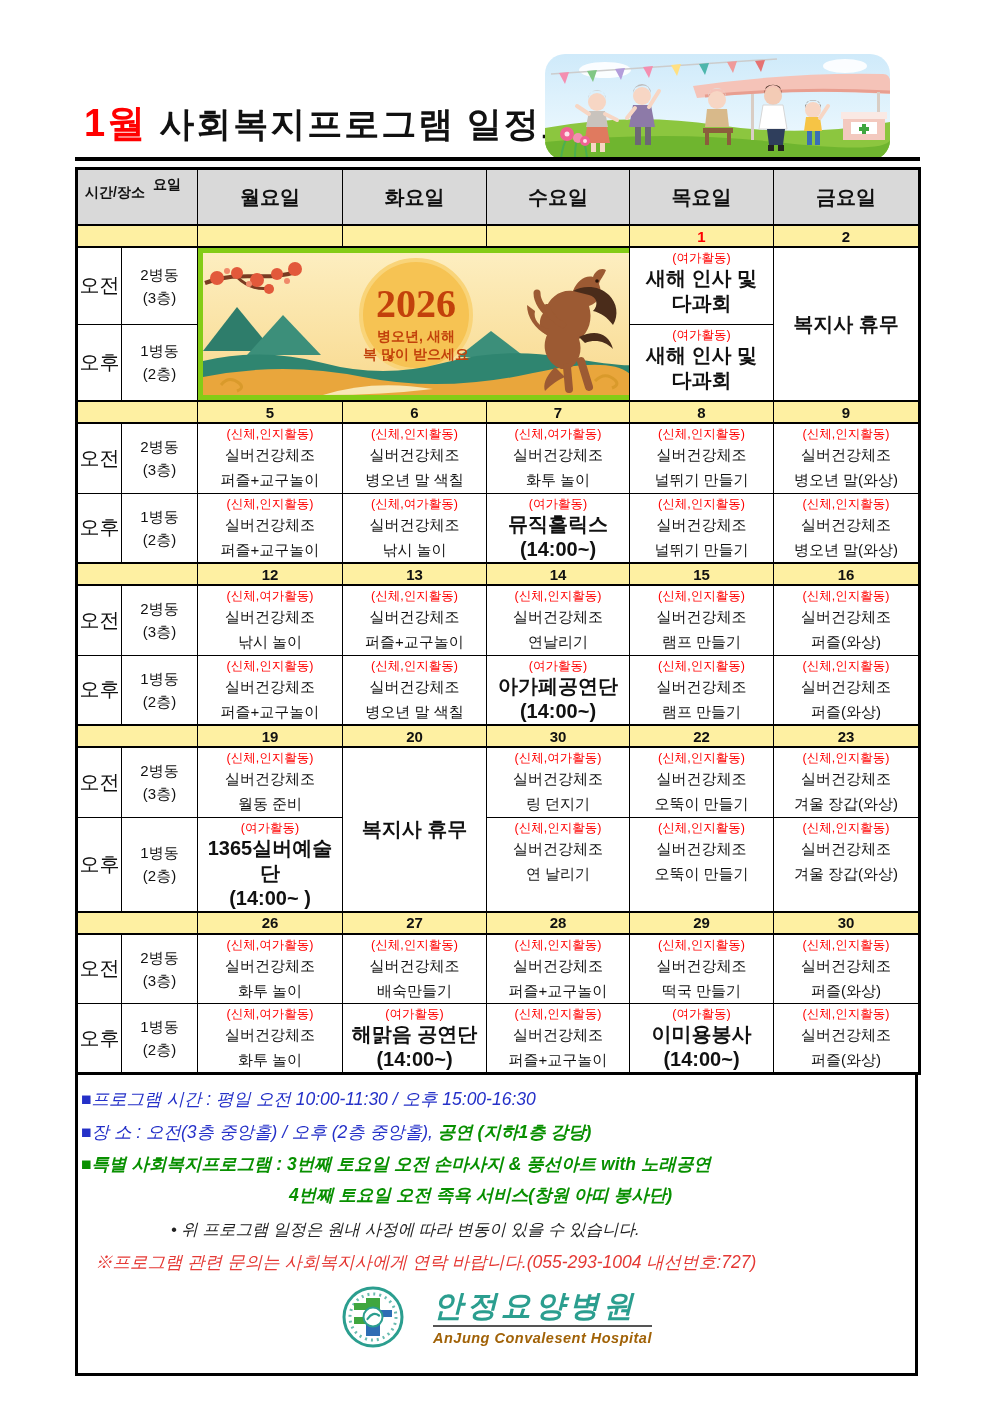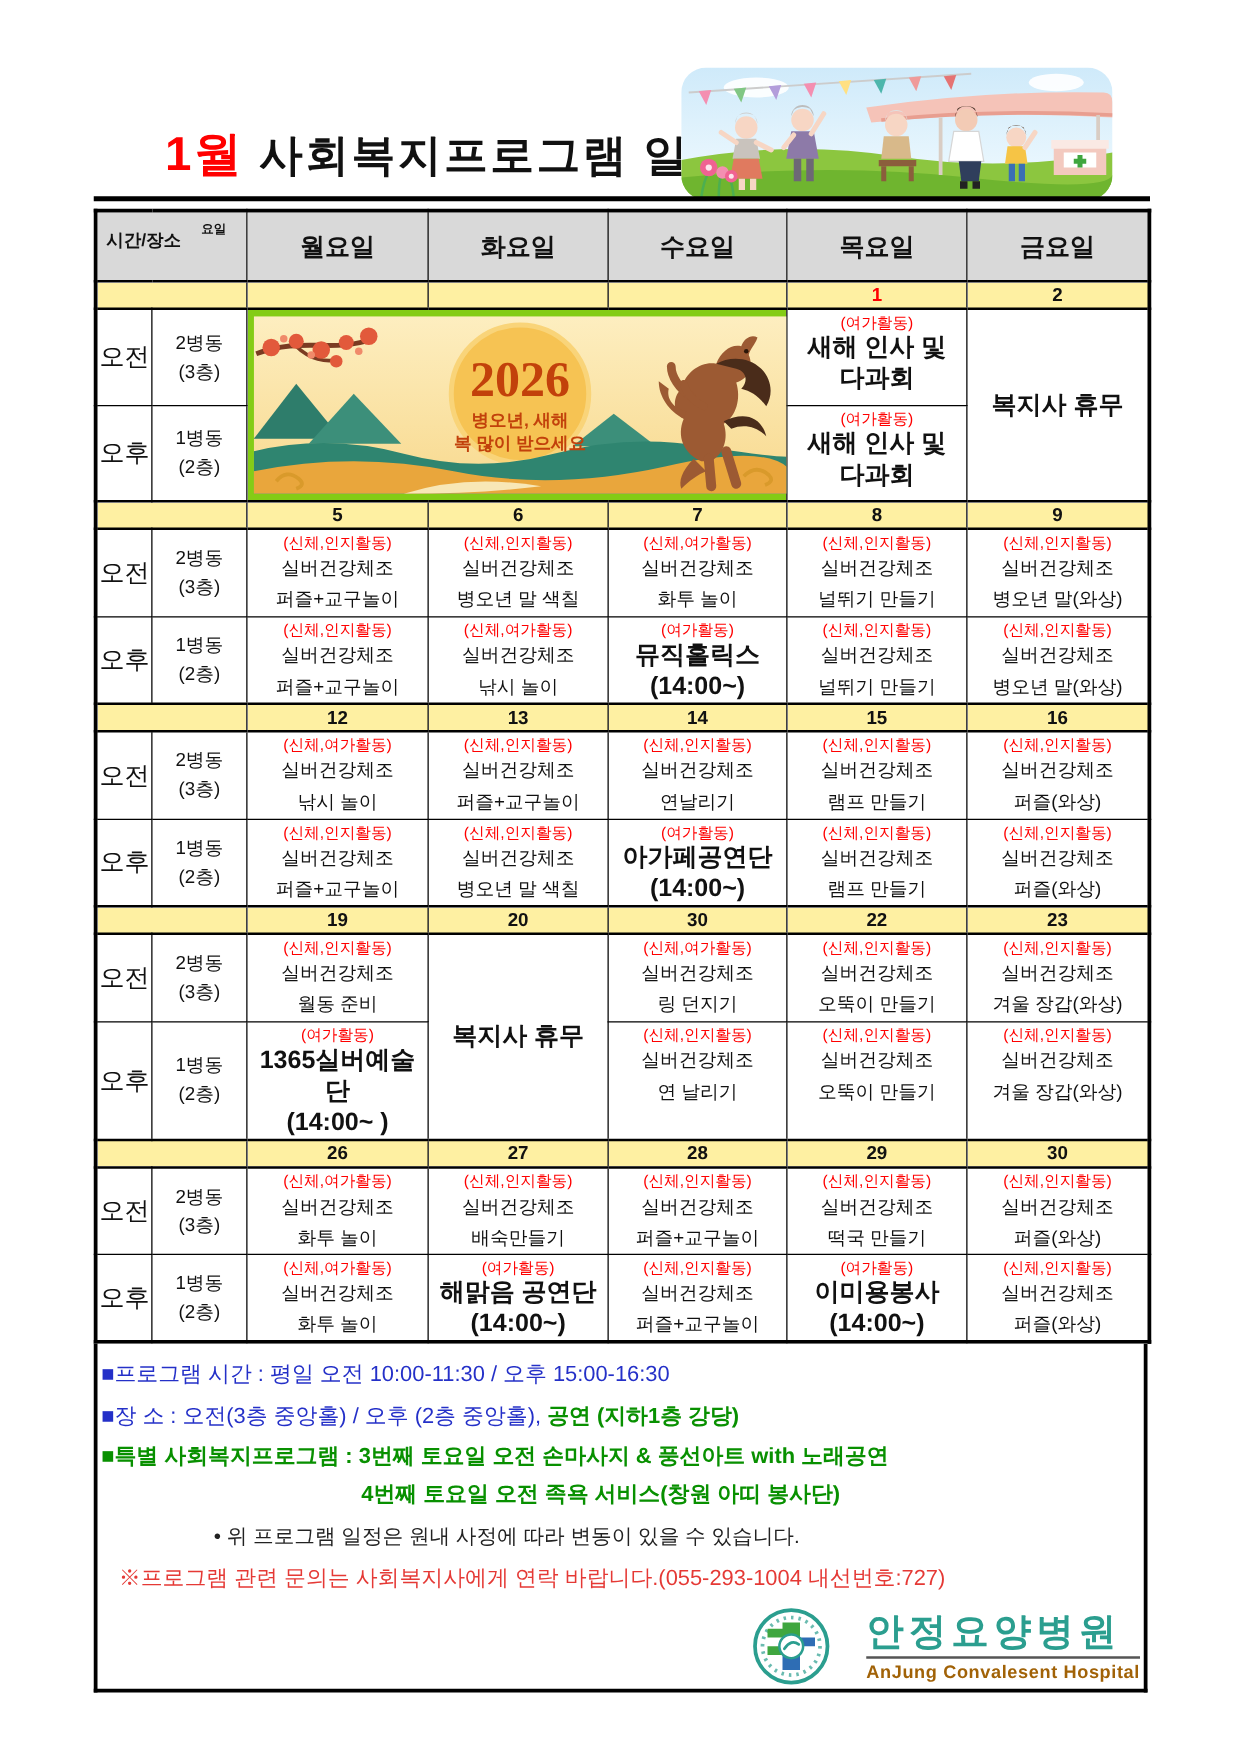--- a/index.html
+++ b/index.html
@@ -1,59 +1,59 @@
 <!DOCTYPE html>
 <html><head>
 <meta charset="utf-8">
 <style>
   html,body{margin:0;padding:0;background:#fff;}
   .page{position:relative;width:992px;height:1403px;background:#fff;overflow:hidden;
         font-family:"Liberation Sans",sans-serif;color:#111;}
 
   
   .title{position:absolute;left:84px;top:98px;font-size:35px;font-weight:800;letter-spacing:2px;white-space:nowrap;}
-  .title .month{color:#ff0000;font-size:38px;margin-right:12px;margin-left:48px;}
+  .title .month{color:#ff0000;font-size:38px;margin-right:12px;}
   .rule{position:absolute;left:75px;top:157px;width:845px;height:4px;background:#000;}
   .illu{position:absolute;left:545px;top:54px;width:345px;height:106px;}
 
   
   .cal{position:absolute;left:75px;top:167px;width:845px;}
   table.sched{border-collapse:collapse;table-layout:fixed;width:843px;border:3px solid #000;}
   table.sched th,table.sched td{border:1px solid #000;overflow:hidden;}
   tr.hrow th{background:#d9d9d9;height:52px;font-size:20px;font-weight:800;}
   th.corner{background-color:#d9d9d9;position:relative;font-weight:700;
     background-image:linear-gradient(to bottom right,rgba(0,0,0,0) calc(50% - 1px),#000 calc(50% - 1px),#000 calc(50% + 1px),rgba(0,0,0,0) calc(50% + 1px));}
-  .c-top{position:absolute;top:6px;right:16px;font-size:10px;font-weight:700;}
+  .c-top{position:absolute;top:6px;right:16px;font-size:14px;font-weight:700;}
   .c-bot{position:absolute;bottom:22px;left:7px;font-size:14px;font-weight:700;}
   tr.daterow td{background:#fef0a2;height:20px;text-align:center;font-weight:800;font-size:15px;padding:0;
     border-top:2px solid #000;border-bottom:2px solid #000;}
   tr.daterow td.red{color:#ff0000;}
   tr.crow{height:70px;}
   td.tlabel{font-size:20px;text-align:center;background:#fff;}
   td.wlabel{font-size:15px;text-align:center;line-height:23px;background:#fff;}
   td.cell{text-align:center;vertical-align:top;padding:2px 0 0;background:#fff;}
   td.cell.middle{vertical-align:middle;padding:0;}
   .cat{color:#ff0000;font-size:12.5px;line-height:16px;}
   .line{font-size:15px;line-height:25px;color:#111;}
   .line.bold{font-weight:800;font-size:20px;}
   td.imgcell{padding:5px;background:#84cc16;}
   td.imgcell svg{display:block;}
 
   
-  .footer-box{border:3px solid #000;border-top:none;width:831px;padding:8px 3px 2px 3px;background:#fff;}
+  .footer-box{border:3px solid #000;border-top:none;width:831px;padding:8px 3px 24px 3px;background:#fff;font-style:italic;}
   .f-line{white-space:nowrap;}
   .f-blue{color:#2430c8;font-size:17.5px;line-height:33px;}
   .f-greensp{color:#089000;font-weight:800;}
   .f-green{color:#089000;font-weight:800;font-size:17.5px;line-height:31px;}
   .f-ind{padding-left:208px;}
   .f-notice{color:#222;font-size:16.5px;line-height:36px;padding-left:90px;}
   .f-red{color:#e53935;font-size:17.5px;line-height:30px;padding-left:14px;}
 
   
-  .logo{display:flex;align-items:center;justify-content:flex-end;gap:28px;margin-top:8px;}
+  .logo{display:flex;align-items:center;justify-content:center;gap:28px;margin-top:8px;}
   .logo-txt{display:flex;flex-direction:column;}
   .logo-kr{color:#2b9e8f;font-size:30px;font-weight:800;letter-spacing:4px;line-height:34px;}
   .logo-div{height:2px;background:#555;margin:2px 0 3px;}
   .logo-en{color:#a16207;font-size:14.5px;font-weight:800;letter-spacing:0.5px;}
 </style>
 </head>
 <body>
 
 <div class="page">
 

